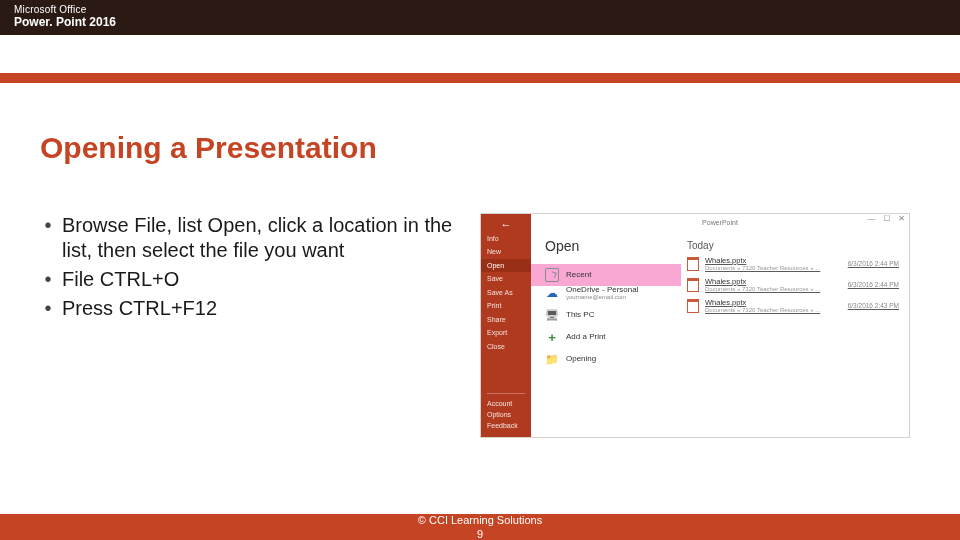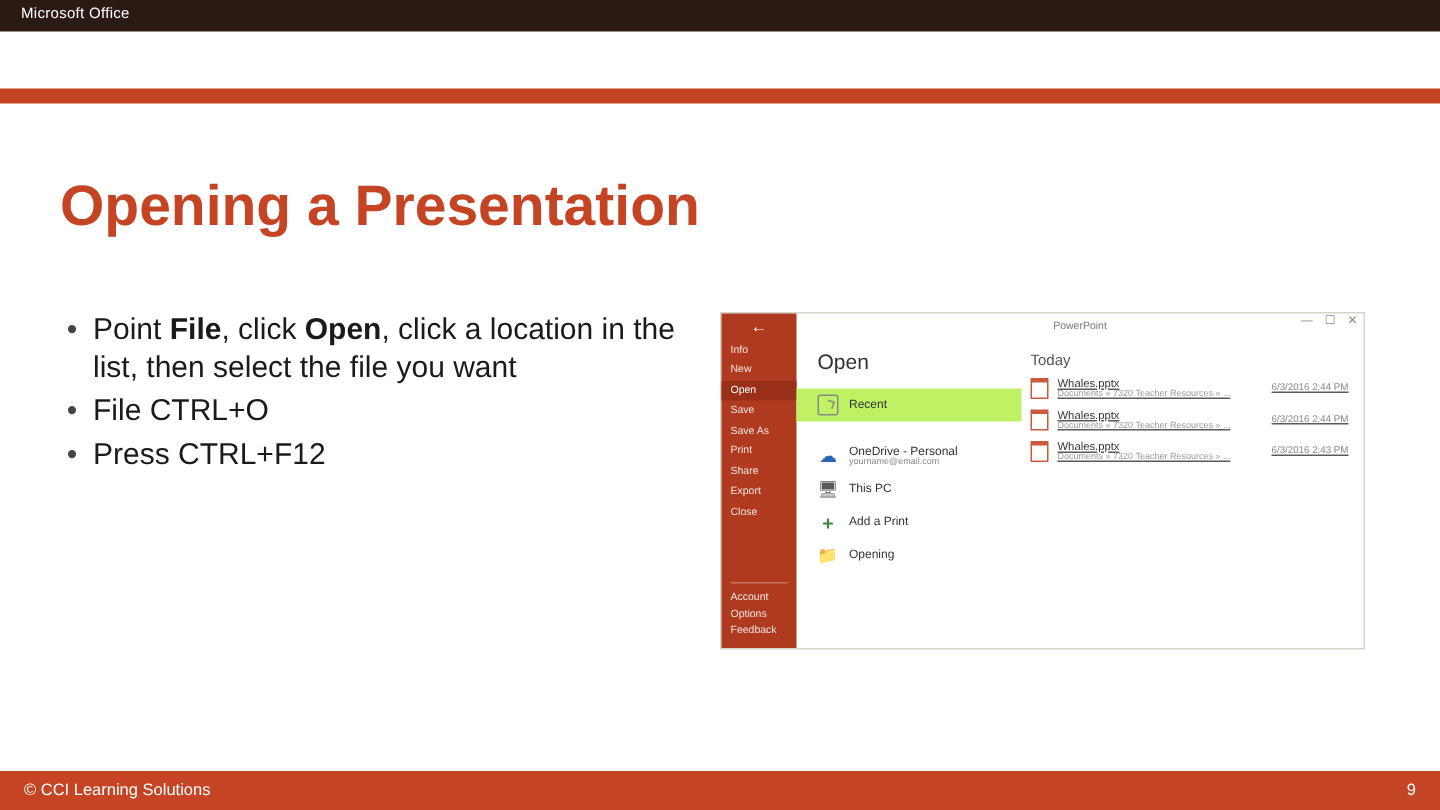--- a/index.html
+++ b/index.html
@@ -6,30 +6,30 @@
   html, body { width: 960px; height: 540px; font-family: "Segoe UI", Arial, sans-serif; background: #fff; }
   .slide { width: 960px; height: 540px; display: flex; flex-direction: column; position: relative; gap: 38px; }
 
   
   .top-band { background: #2b1a14; color: #fff; padding: 4px 14px 6px; }
   .top-band .l1 { font-size: 10px; letter-spacing: .2px; }
   .top-band .l2 { font-size: 12px; font-weight: 700; margin-top: 0; }
   .accent-band { height: 10px; background: #c44423; }
 
   
-  .title { color: #c44423; font-weight: 700; font-size: 38px; padding: 10px 40px 4px; }
+  .title { color: #c44423; font-weight: 700; font-size: 30px; padding: 10px 40px 4px; }
 
   
   .body { flex: 1; display: flex; padding: 6px 28px 0 40px; gap: 20px; }
   .left { width: 420px; }
   .left ul { list-style: none; }
   .left li { display: flex; font-size: 20px; line-height: 1.25; margin-bottom: 4px; color: #1a1a1a; }
   .left li .dot { width: 16px; text-align: center; flex-shrink: 0; color: #444; }
   .left li .txt { flex: 1; padding-left: 6px; }
-  .b { font-weight: 700; margin-top: 46px; }
+  .b { font-weight: 400; margin-top: 46px; }
 
   
   .shot { width: 430px; height: 225px; border: 1px solid #d8d2cc; background: #fff; display: flex; font-size: 7.5px; color: #5a5a5a; position: relative; }
 
   
   .pp-side { width: 50px; background: #b03a1f; display: flex; flex-direction: column; color: #fff; }
   .pp-back { height: 18px; display: flex; align-items: center; justify-content: center; font-size: 11px; }
   .pp-nav { display:flex; flex-direction:column; }
   .pp-nav span { padding: 2px 6px; font-size: 7px; line-height: 1.35; opacity: .85; }
   .pp-nav span.sel { background: #9a2f18; opacity: 1; }
@@ -41,21 +41,21 @@
   
   .pp-main { flex:1; display:flex; flex-direction:column; }
   .pp-tbar { height:16px; display:flex; align-items:center; justify-content:center; position:relative; font-size:7px; color:#777; }
   .pp-tbar .wbtns { position:absolute; right:4px; top:0; display:flex; gap:8px; font-size:8px; color:#888; }
   .pp-content { flex:1; display:flex; }
 
   
   .pp-mid { width: 150px; padding: 8px 8px 0 14px; }
   .pp-mid h3 { font-size: 14px; font-weight: 400; color: #333; margin-bottom: 10px; }
   .loc { display:flex; align-items:center; gap:7px; margin-bottom:8px; }
-  .loc.sel { background:#bef264; margin:0 -8px 16px -14px; padding:4px 8px 4px 14px; }
+  .loc.sel { background:#f9a8d4; margin:0 -8px 0 -14px; padding:4px 8px 4px 14px; }
   .loc .ic { width:14px; height:14px; display:flex; align-items:center; justify-content:center; border-radius:2px; }
   .loc .lbl { font-size:8px; color:#333; line-height:1; }
   .loc .sub { font-size:6px; color:#888; }
   .ic-recent { border:1.3px solid #8a8a8a; border-radius:50%; position:relative; }
   .ic-recent::after { content:""; position:absolute; width:4px; height:4px; border-top:1.2px solid #8a8a8a; border-right:1.2px solid #8a8a8a; top:3px; left:5px; transform:rotate(20deg); }
   .ic-od::before { content:"☁"; font-size:12px; color:#2a66b6; }
   .ic-pc::before { content:"🖥"; font-size:11px; }
   .ic-add { border:1px dashed transparent; }
   .ic-add::before { content:"+"; color:#3a8a3a; font-size:13px; font-weight:bold; }
   .ic-br::before { content:"📁"; font-size:11px; }
@@ -64,41 +64,42 @@
   .pp-right { flex:1; padding: 10px 10px 0 6px; }
   .pp-right .grp { font-size:10px; color:#555; margin-bottom:5px; }
   .file { display:flex; align-items:center; gap:6px; margin-bottom:6px;text-decoration:underline; }
   .fic { width:12px; height:14px; background:#fff; border:1px solid #c95a3a; border-top:3px solid #c95a3a; position:relative; }
   .finfo { flex:1; }
   .finfo .fn { font-size:7.5px; color:#333; }
   .finfo .fp { font-size:6px; color:#999; }
   .fd { font-size:6.5px; color:#888; }
 
   
-  .footer { position:absolute; bottom:0; left:0; right:0; height:26px; background:#c44423; color:#fff; display:flex; align-items:center; justify-content:space-between; padding:0 16px; font-size:11px; }
+  .footer { position:absolute; bottom:0; left:0; right:0; height:26px; background:#c44423; color:#fff; display:flex; align-items:center; justify-content:space-between; padding:0 16px; font-size:11px;flex-direction:column; }
 </style>
 </head>
 <body>
 
 <div class="slide">
 
   <div class="top-band">
     <div class="l1">Microsoft Office</div>
+    <div class="l2">Power. Point 2016</div>
   </div>
   <div class="accent-band"></div>
 
   <div class="title">Opening a Presentation</div>
 
   <div class="body">
     <div class="left">
       <ul>
         <li>
           <span class="dot">•</span>
           <span class="txt">
-            <span>Point </span><span class="b">File</span><span>, click </span><span class="b">Open</span><span>, click a location in the list, then select the file you want</span>
+            <span>Browse </span><span class="b">File</span><span>, list </span><span class="b">Open</span><span>, click a location in the list, then select the file you want</span>
           </span>
         </li>
         <li>
           <span class="dot">•</span>
           <span class="txt">File CTRL+O</span>
         </li>
         <li>
           <span class="dot">•</span>
           <span class="txt">Press CTRL+F12</span>
         </li>

